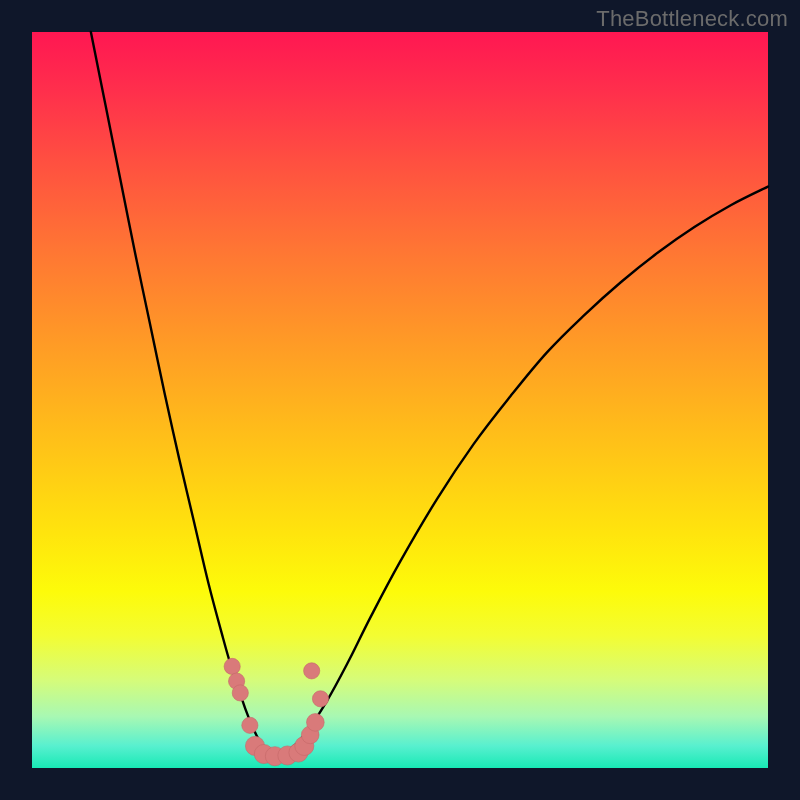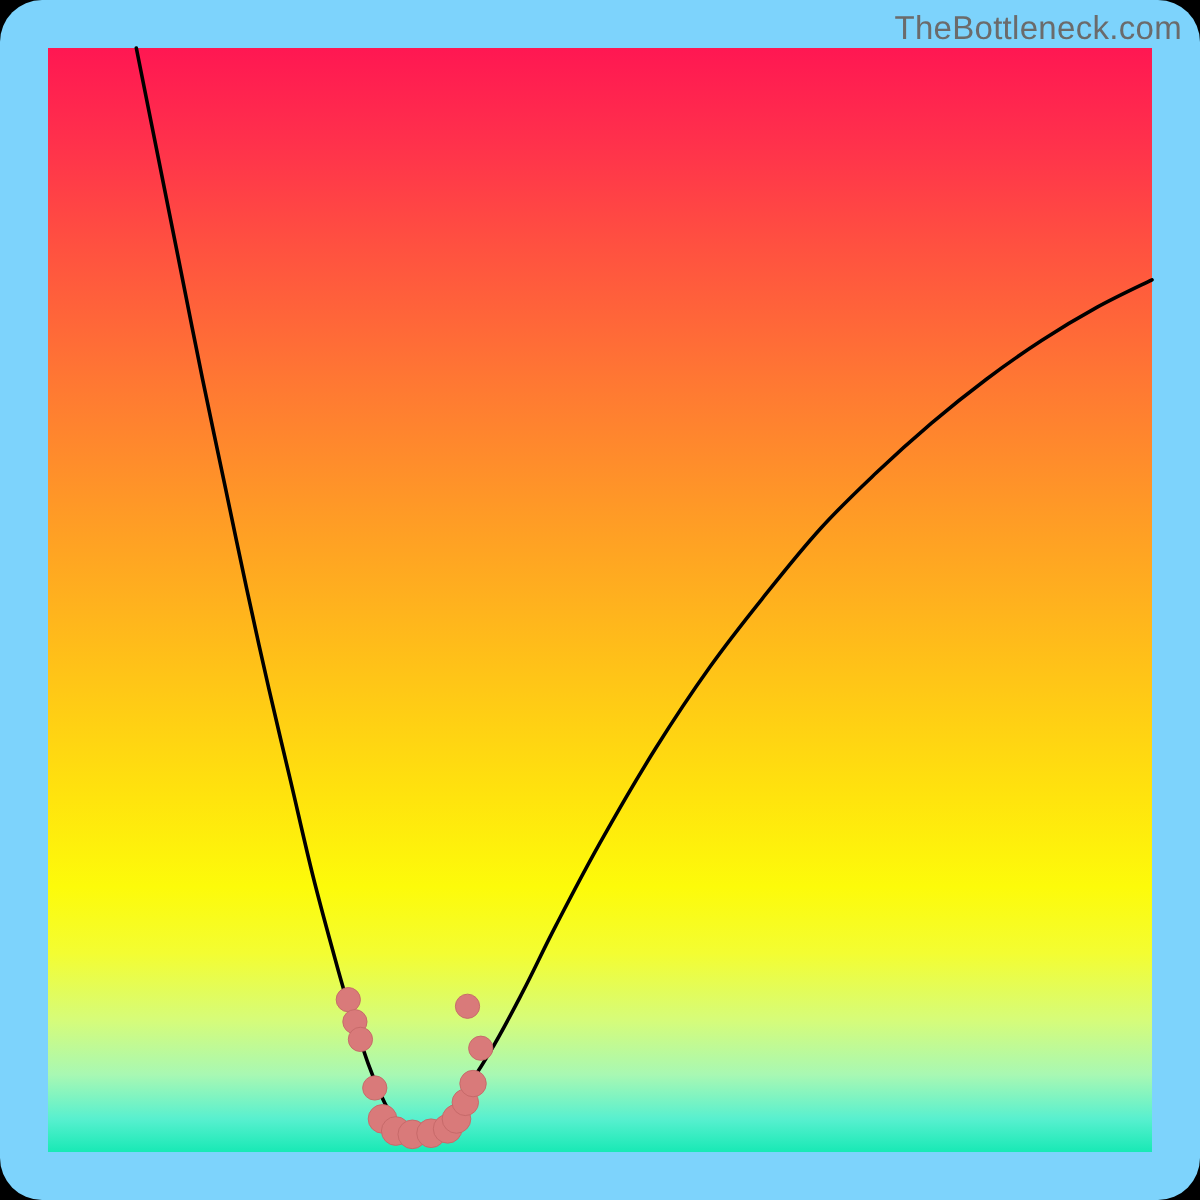--- a/index.html
+++ b/index.html
@@ -10,22 +10,21 @@
     background: #000;
     overflow: hidden;
     font-family: Arial, Helvetica, sans-serif;
   }
   .frame {
     position: absolute;
     left: 0;
     top: 0;
     width: 800px;
     height: 800px;
-    background: #7dd3fc;
-    border-radius: 28px;
+    background: #0f172a;
   }
   .plot {
     position: absolute;
     left: 32px;
     top: 32px;
     width: 736px;
     height: 736px;
     background: linear-gradient(
       to bottom,
       #ff1752 0%,

